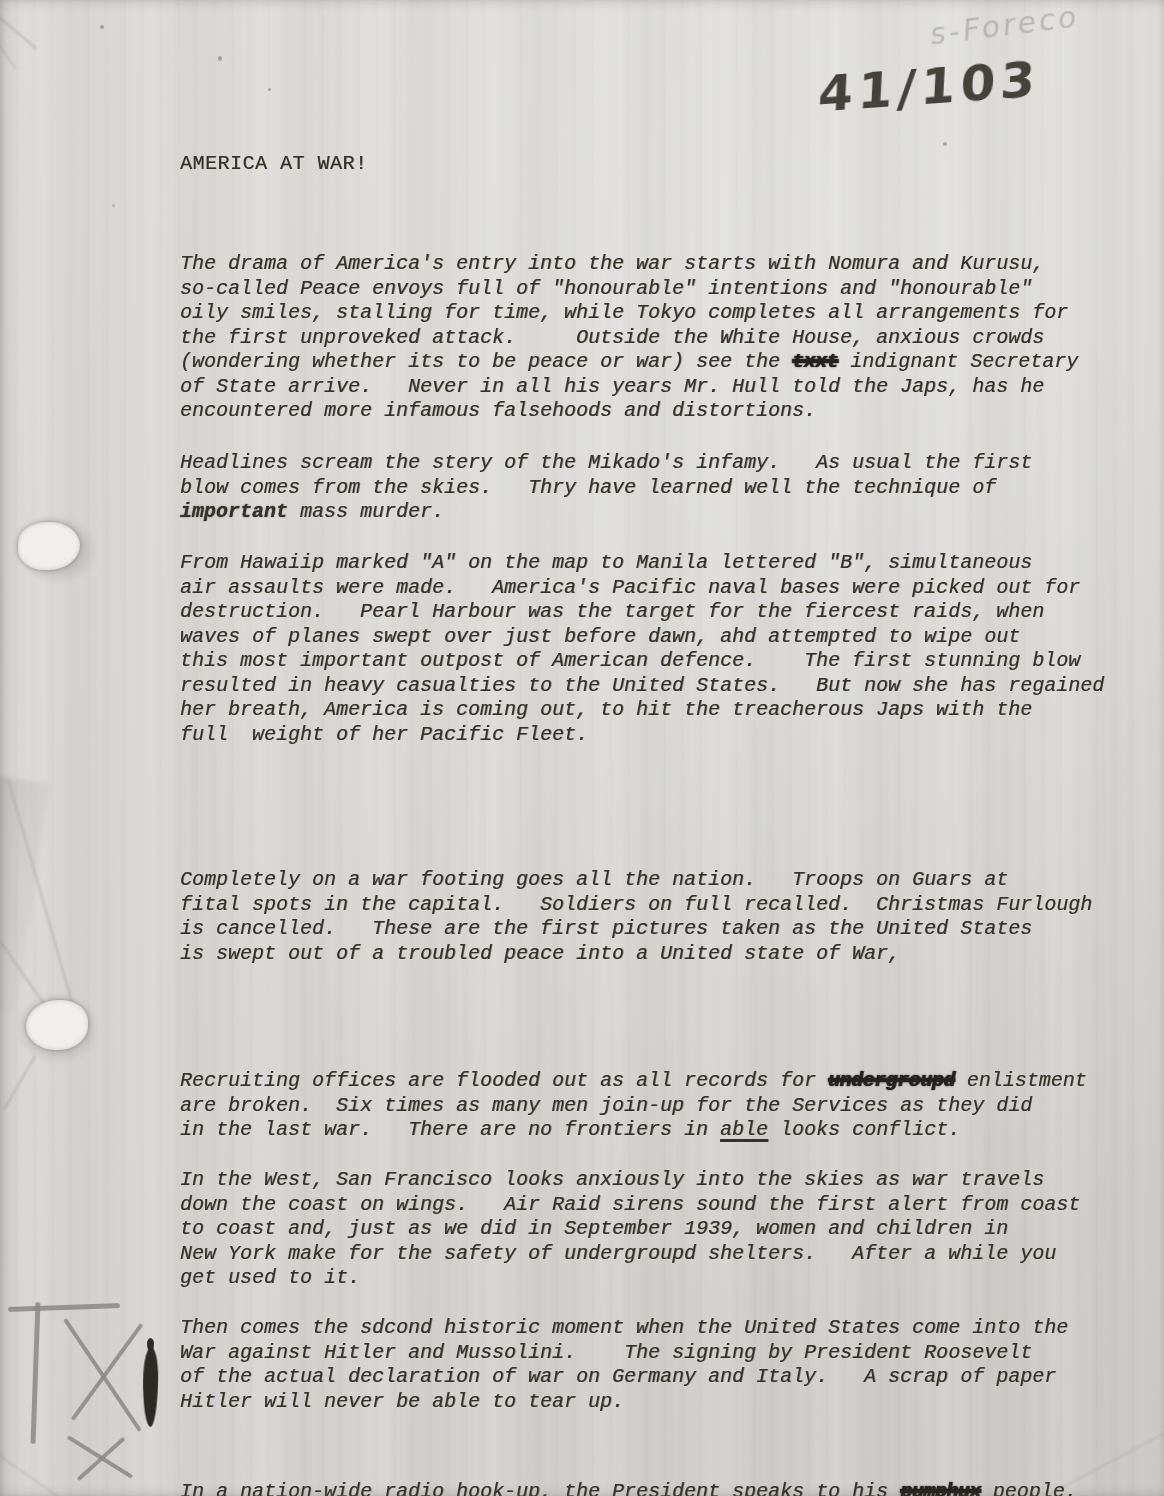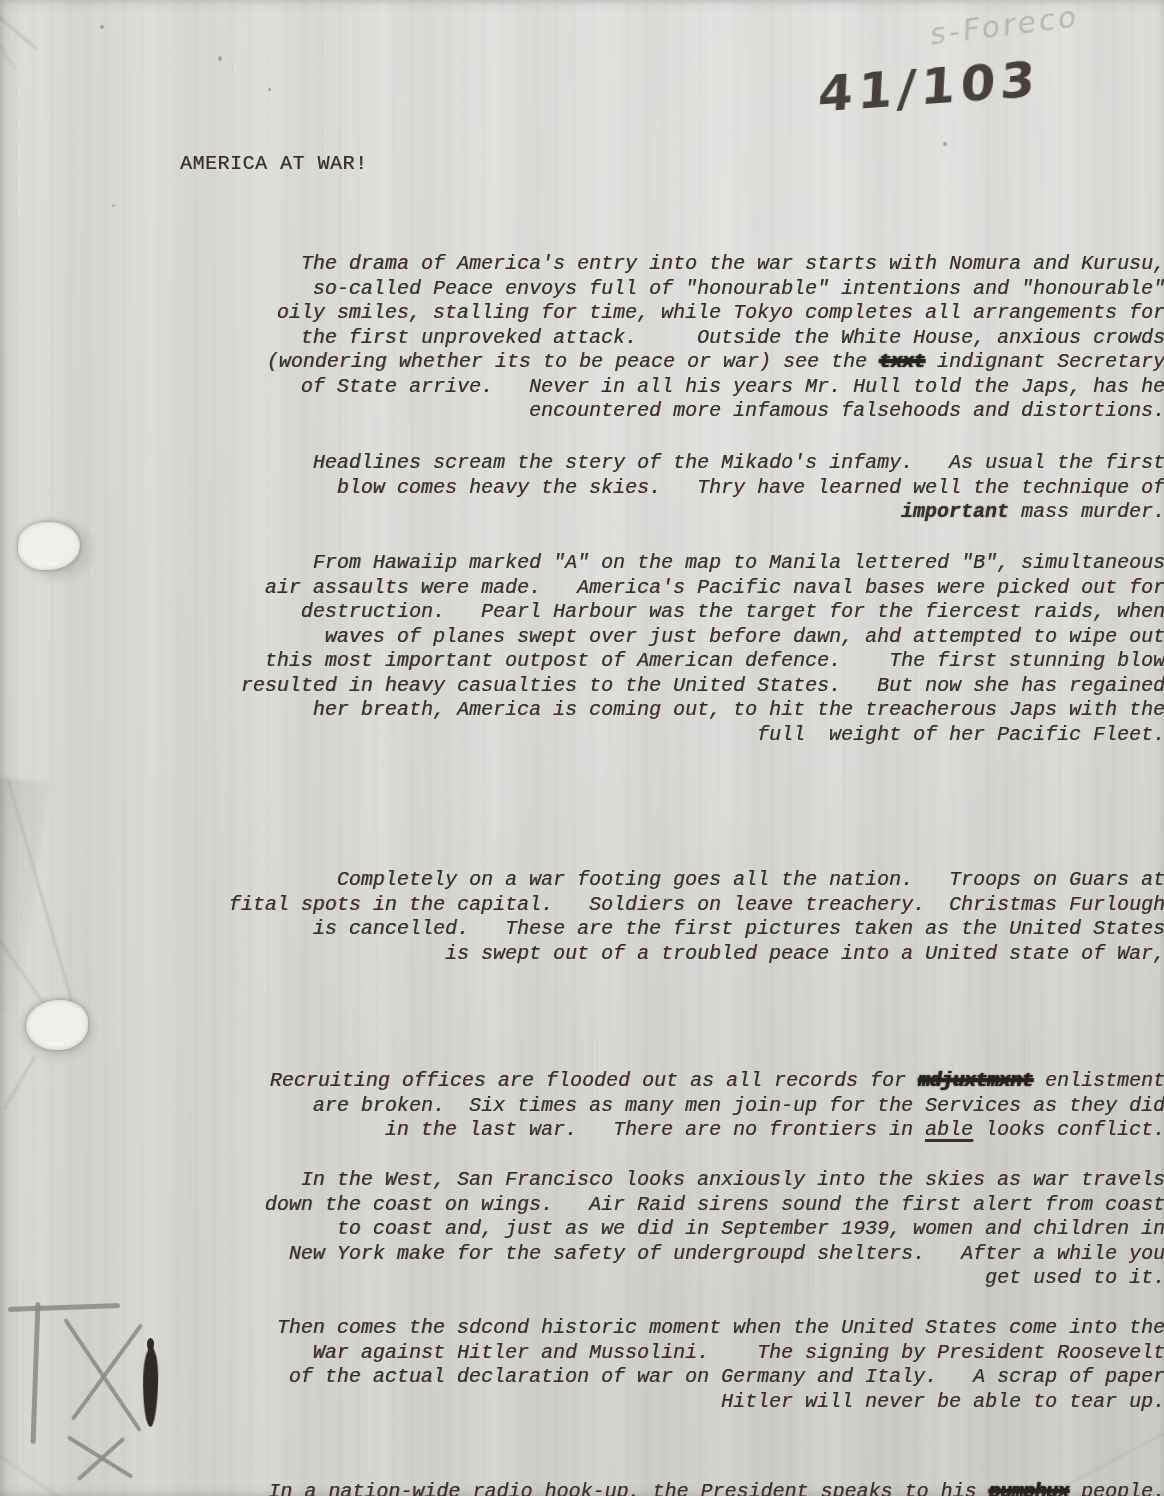--- a/index.html
+++ b/index.html
@@ -27,21 +27,20 @@
       inset 10px 0 16px -10px rgba(90,88,84,.45),
       inset -8px 0 14px -10px rgba(90,88,84,.30),
       inset 0 8px 12px -8px rgba(110,108,104,.25),
       inset 0 -8px 12px -8px rgba(110,108,104,.25);
   }
   .typed{
     white-space:pre-wrap;
     font-size:20px;line-height:24.5px;
     text-shadow:.6px 0 0 rgba(53,49,40,.55);
     z-index:5;
-    text-align:right;
   }
   .para{position:absolute;left:180px;width:985px;font-style:italic;}
   .title{position:absolute;left:180px;top:152px;margin:0;font-size:20px;font-weight:normal;letter-spacing:.5px;z-index:5;}
   .p1{top:252px}.p2{top:451px}.p3{top:551px}.p4{top:767px}.p5{top:868px}
   .p6{top:995px}.p7{top:1069px}.p8{top:1168px}.p9{top:1316px}.p10{top:1480px}
   .strike{
     font-weight:bold;letter-spacing:-.5px;color:#26231e;
     text-decoration:line-through;text-decoration-thickness:4px;
     text-shadow:0 0 1.6px rgba(30,28,24,.95),1px 0 0 rgba(30,28,24,.65);
   }
@@ -118,40 +117,40 @@
 
   <div class="para typed p1"><span>The drama of America's entry into the war starts with Nomura and Kurusu,
 so-called Peace envoys full of "honourable" intentions and "honourable"
 oily smiles, stalling for time, while Tokyo completes all arrangements for
 the first unproveked attack.     Outside the White House, anxious crowds
 (wondering whether its to be peace or war) see the </span><span class="strike">txxt</span><span> indignant Secretary
 of State arrive.   Never in all his years Mr. Hull told the Japs, has he
 encountered more infamous falsehoods and distortions.</span></div>
 
   <div class="para typed p2"><span>Headlines scream the stery of the Mikado's infamy.   As usual the first
-blow comes heavy the skies.   Thry have learned well the technique of
+blow comes from the skies.   Thry have learned well the technique of
 </span><span class="bld">important</span><span> mass murder.</span></div>
 
   <div class="para typed p3"><span>From Hawaiip marked "A" on the map to Manila lettered "B", simultaneous
 air assaults were made.   America's Pacific naval bases were picked out for
 destruction.   Pearl Harbour was the target for the fiercest raids, when
 waves of planes swept over just before dawn, ahd attempted to wipe out
 this most important outpost of American defence.    The first stunning blow
 resulted in heavy casualties to the United States.   But now she has regained
 her breath, America is coming out, to hit the treacherous Japs with the
 full  weight of her Pacific Fleet.</span></div>
 
 
   <div class="para typed p5"><span>Completely on a war footing goes all the nation.   Troops on Guars at
-fital spots in the capital.   Soldiers on leave treachery.  Christmas Furlough
+fital spots in the capital.   Soldiers on full recalled.  Christmas Furlough
 is cancelled.   These are the first pictures taken as the United States
 is swept out of a troubled peace into a United state of War,</span></div>
 
 
-  <div class="para typed p7"><span>Recruiting offices are flooded out as all records for </span><span class="strike">mdjuxtmxnt</span><span> enlistment
+  <div class="para typed p7"><span>Recruiting offices are flooded out as all records for </span><span class="strike">undergroupd</span><span> enlistment
 are broken.  Six times as many men join-up for the Services as they did
 in the last war.   There are no frontiers in </span><span class="und">able</span><span> looks conflict.</span></div>
 
   <div class="para typed p8"><span>In the West, San Francisco looks anxiously into the skies as war travels
 down the coast on wings.   Air Raid sirens sound the first alert from coast
 to coast and, just as we did in September 1939, women and children in
 New York make for the safety of undergroupd shelters.   After a while you
 get used to it.</span></div>
 
   <div class="para typed p9"><span>Then comes the sdcond historic moment when the United States come into the

